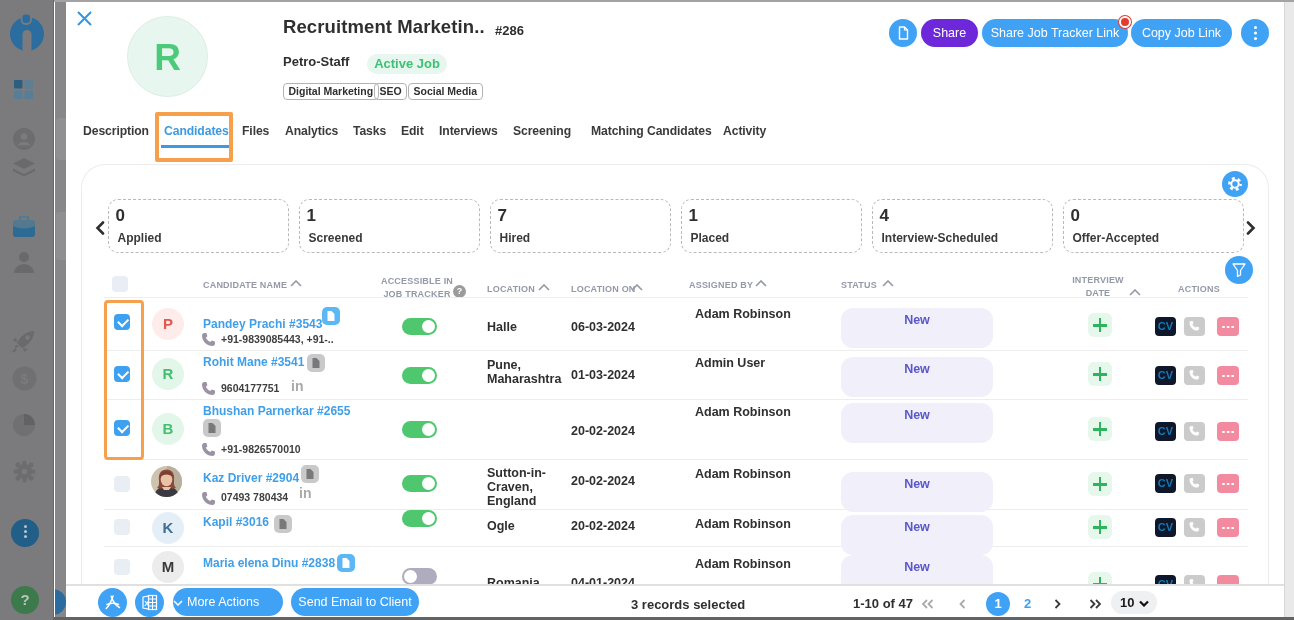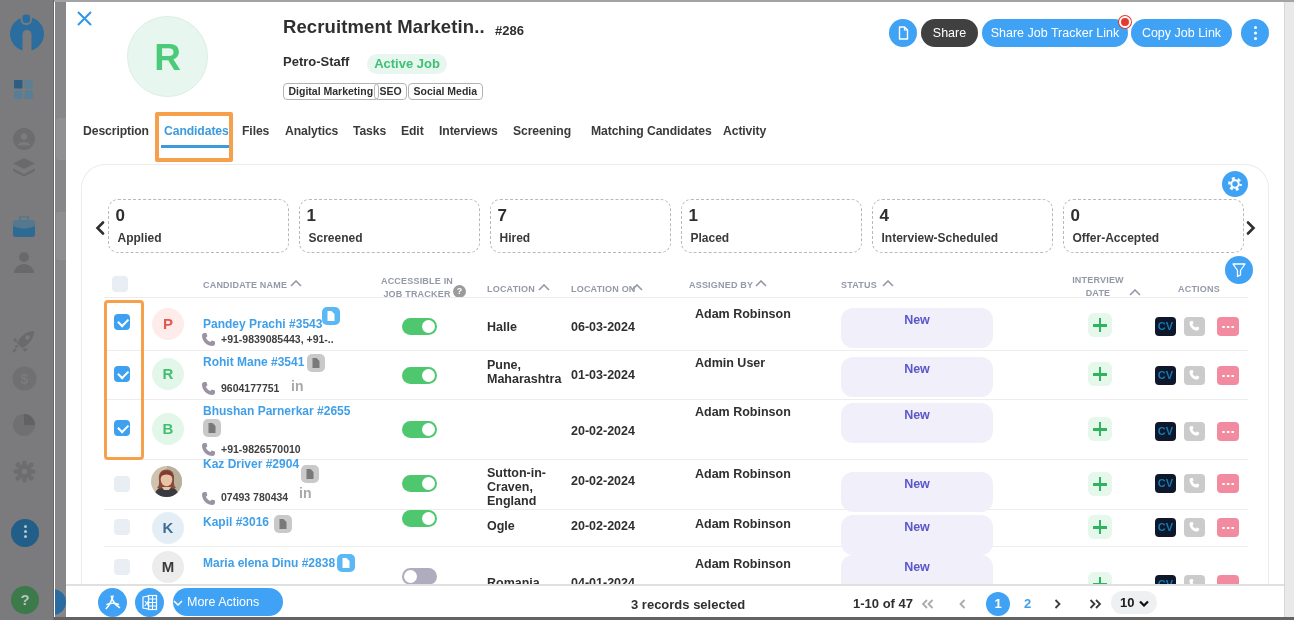--- a/index.html
+++ b/index.html
@@ -59,21 +59,21 @@
     <div class="abs bold" style="left:301px;top:52px;width:80px;height:20px;border-radius:10px;background:#e7f6ee;color:#3ec173;font-size:13px;text-align:center;line-height:20px">Active Job</div>
     <div class="abs bold" style="left:217px;top:81px;height:17px;border:1px solid #b3b3b3;border-radius:4px;font-size:10.5px;color:#2f2f2f;line-height:15px;padding:0 4.5px">Digital Marketing</div>
     <div class="abs bold" style="left:308px;top:81px;height:17px;border:1px solid #b3b3b3;border-radius:4px;font-size:10.5px;color:#2f2f2f;line-height:15px;padding:0 4.5px">SEO</div>
     <div class="abs bold" style="left:342px;top:81px;height:17px;border:1px solid #b3b3b3;border-radius:4px;font-size:10.5px;color:#2f2f2f;line-height:15px;padding:0 4.5px">Social Media</div>
 
     <div class="abs" style="left:823px;top:17px;width:28px;height:28px;border-radius:50%;background:#3fa2f5"></div>
     <svg class="abs" style="left:832px;top:24px" width="11" height="14" viewBox="0 0 11 14">
         <path d="M1.5 1 L6.5 1 L9.5 4 L9.5 13 L1.5 13 Z" fill="none" stroke="#fff" stroke-width="1.4" stroke-linejoin="round"></path>
         <path d="M6.5 1 L6.5 4 L9.5 4" fill="none" stroke="#fff" stroke-width="1.2"></path>
       </svg>
-    <div class="abs" style="left:855px;top:17px;width:57px;height:28px;border-radius:14px;background:#404040;color:#fff;font-size:12.5px;text-align:center;line-height:28px">Share</div>
+    <div class="abs" style="left:855px;top:17px;width:57px;height:28px;border-radius:14px;background:#6d28d9;color:#fff;font-size:12.5px;text-align:center;line-height:28px">Share</div>
     <div class="abs" style="left:916px;top:17px;width:146px;height:28px;border-radius:14px;background:#3fa2f5;color:#fff;font-size:12.5px;text-align:center;line-height:28px">Share Job Tracker Link</div>
     <div class="abs" style="left:1053px;top:14px;width:12px;height:12px;border-radius:50%;background:#e23c2e;border:2px solid #fff;box-shadow:0 0 0 1px #e23c2e"></div>
     <div class="abs" style="left:1065px;top:17px;width:101px;height:28px;border-radius:14px;background:#3fa2f5;color:#fff;font-size:12.5px;text-align:center;line-height:28px">Copy Job Link</div>
     <div class="abs" style="left:1175px;top:17px;width:28px;height:28px;border-radius:50%;background:#3fa2f5"></div>
     <div class="abs" style="left:1187.5px;top:24px;width:3px;height:3px;border-radius:50%;background:#fff;box-shadow:0 5.5px 0 #fff, 0 11px 0 #fff"></div>
 
     <div class="abs bold" style="left:17px;top:122px;font-size:12.2px;color:#3a3a3a;letter-spacing:-0.1px">Description</div>
     <div class="abs bold" style="left:98px;top:122px;font-size:12.2px;color:#3b9ae0;letter-spacing:-0.1px">Candidates</div>
     <div class="abs" style="left:95px;top:143px;width:68px;height:3px;background:#3b9ae0"></div>
     <div class="abs" style="left:89px;top:110px;width:78px;height:50px;border:4px solid #f6a04b;border-radius:2px"></div>
@@ -243,21 +243,21 @@
       <g clip-path="url(#avclip)">
         <rect width="31" height="31" fill="#cec3af"></rect>
         <rect x="16" y="0" width="15" height="31" fill="#b9b09c"></rect>
         <path d="M3 33 C3 23.5 8.5 20.5 15.5 20.5 C22.5 20.5 28 23.5 28 33 Z" fill="#3a3a42"></path>
         <path d="M8 15 C7 7 10.5 3.5 15.5 3.5 C20.5 3.5 24 7 23 15 C22.5 19 24 21 25 22 C21 23 10 23 6 22 C7 21 8.5 19 8 15 Z" fill="#8d4a38"></path>
         <ellipse cx="15.5" cy="13.5" rx="5.8" ry="6.8" fill="#e8c3a6"></ellipse>
         <path d="M9 11.5 C9.3 7 12 5 15.5 5 C19 5 21.7 7 22 11.5 C20 9.3 18 8.6 15.5 8.6 C13 8.6 11 9.3 9 11.5 Z" fill="#7d3e31"></path>
         <path d="M11 21 L20 21 L18 24 L13 24 Z" fill="#e8c3a6"></path>
       </g>
     </svg>
-    <div class="nm" style="left:137px;top:455px">Kaz Driver #2904</div>
+    <div class="nm" style="left:137px;top:469px">Kaz Driver #2904</div>
     <div class="docg" style="left:235px;top:463px"><svg width="18" height="18" viewBox="0 0 18 18">
           <path d="M5.5 4 L9.5 4 L12.5 7 L12.5 14 L5.5 14 Z" fill="#79797c"></path>
         </svg></div>
     <svg class="abs phico" style="left:135px;top:489px" width="15" height="15" viewBox="0 0 15 15">
         <path d="M3.2 1 C2.2 1 1 2.2 1 3.2 C1 9.2 5.8 14 11.8 14 C12.8 14 14 12.8 14 11.8 L14 9.6 L10.8 8.6 L9.3 10.1 C7.3 9.1 5.9 7.7 4.9 5.7 L6.4 4.2 L5.4 1 Z" fill="#9b93a3"></path>
       </svg>
     <div class="ph" style="left:155px;top:489px">07493 780434</div>
     <div class="abs bold" style="left:233px;top:483px;font-size:14px;color:#a9a9a9">in</div>
     <div class="tgl" style="left:336px;top:473px"></div>
     <div class="cell" style="left:421px;top:464px">Sutton-in-<br>Craven,<br>England</div>
@@ -321,20 +321,21 @@
         <g stroke="#fff" fill="none">
           <rect x="6.5" y="1.5" width="8" height="14" stroke-width="1.2"></rect>
           <path d="M6.5 5 L14.5 5 M6.5 8.5 L14.5 8.5 M6.5 12 L14.5 12 M10.5 1.5 L10.5 15.5" stroke-width="1"></path>
         </g>
         <path d="M1 3 L6.5 2 L6.5 15 L1 14 Z" fill="#3fa2f5" stroke="#fff" stroke-width="1.2"></path>
         <text x="2.2" y="11.5" font-size="7.5" font-weight="bold" fill="#fff" font-family="Liberation Sans">X</text>
       </svg>
     <div class="abs" style="left:107px;top:586px;width:110px;height:28px;border-radius:14px;background:#3fa2f5;color:#fff;font-size:12.5px;text-align:left;line-height:28px;z-index:4"><svg width="10" height="6" viewBox="0 0 10 6" style="margin-right:4px">
           <path d="M1 1 L5 5 L9 1" stroke="#fff" stroke-width="1.5" fill="none"></path>
         </svg>More Actions</div>
+    <div class="abs" style="left:225px;top:586px;width:128px;height:28px;border-radius:14px;background:#3fa2f5;color:#fff;font-size:12.5px;text-align:center;line-height:28px;z-index:4">Send Email to Client</div>
     <div class="abs bold" style="left:565px;top:595px;font-size:13px;color:#2f2f2f;z-index:4">3 records selected</div>
     <div class="abs bold" style="left:787px;top:594px;font-size:13px;color:#2f2f2f;z-index:4">1-10 of 47</div>
     <svg class="abs" style="left:855px;top:597px;z-index:4" width="13" height="10" viewBox="0 0 13 10">
         <path d="M6 1 L2 5 L6 9 M11.5 1 L7.5 5 L11.5 9" stroke="#ababab" stroke-width="1.8" fill="none"></path>
       </svg>
     <svg class="abs" style="left:893px;top:597px;z-index:4" width="7" height="10" viewBox="0 0 7 10">
         <path d="M5.5 1 L1.5 5 L5.5 9" stroke="#ababab" stroke-width="1.8" fill="none"></path>
       </svg>
     <div class="abs bold" style="left:920px;top:590px;width:24px;height:24px;border-radius:50%;background:#3fa2f5;color:#fff;font-size:13px;text-align:center;line-height:24px;z-index:4">1</div>
     <div class="abs bold" style="left:958px;top:594px;font-size:13px;color:#3f9fe8;z-index:4">2</div>

